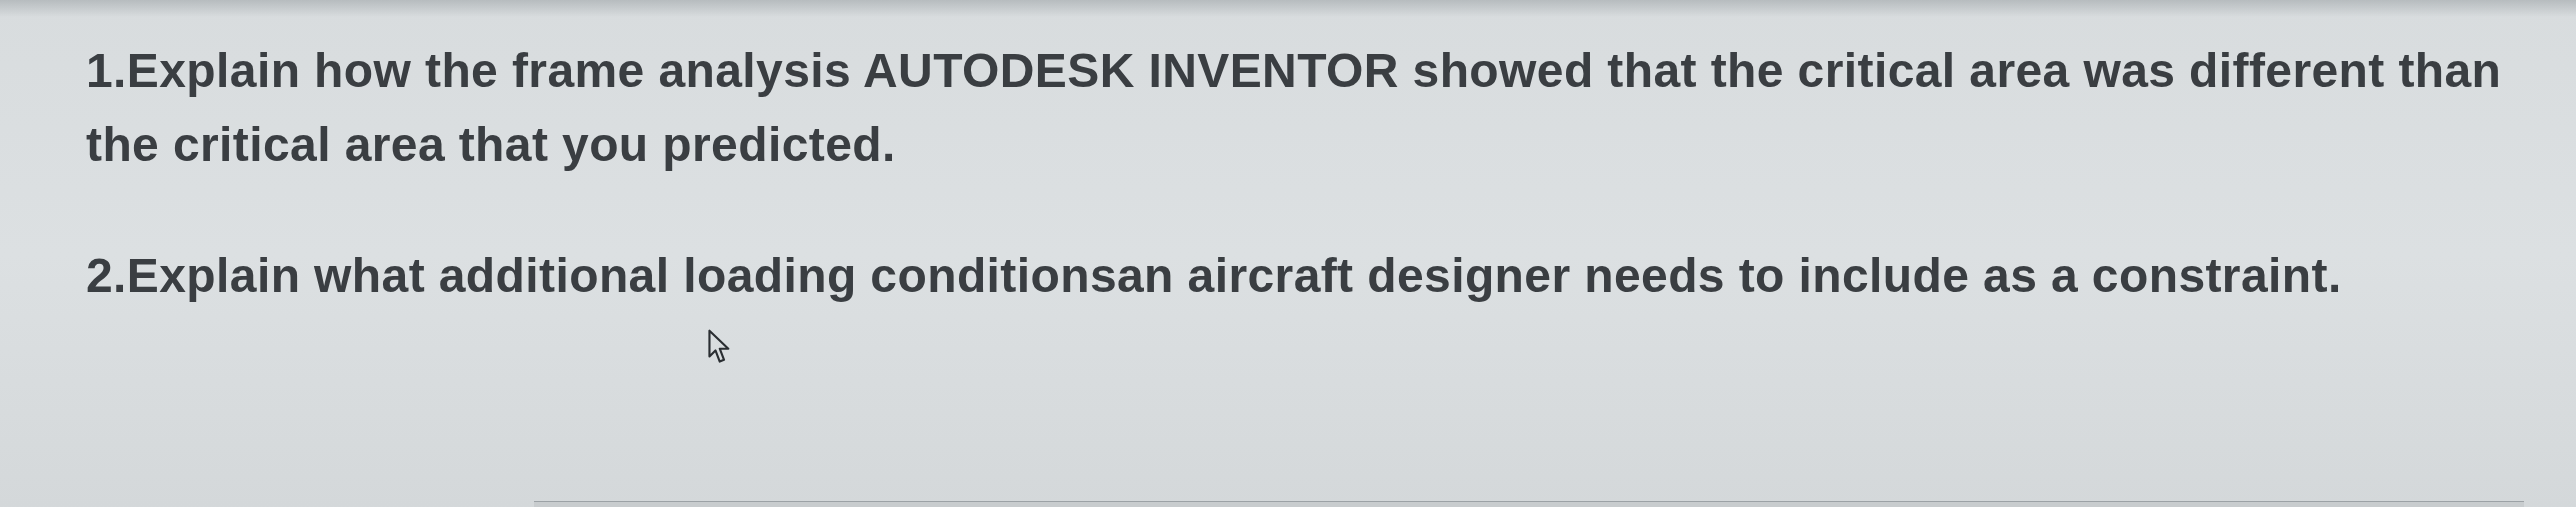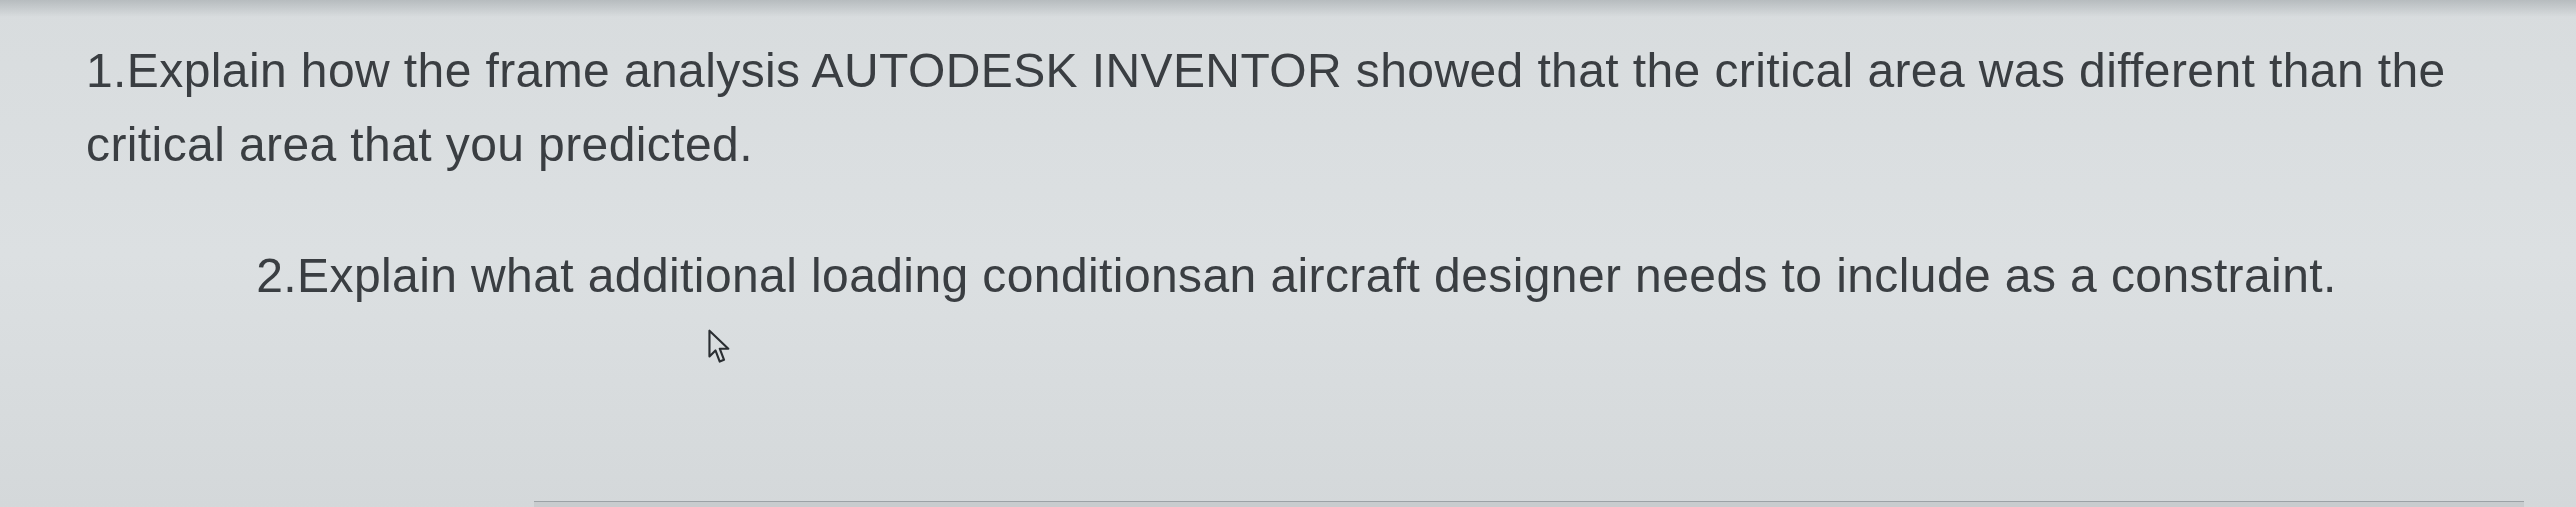--- a/index.html
+++ b/index.html
@@ -14,27 +14,27 @@
       font-family: Verdana, Geneva, sans-serif;
       font-size: 48px;
       color: #3a3e42;
       padding: 34px 69px 26px 86px;
       position: relative;
       overflow: hidden;
     }
     .question {
       line-height: 1.55;
       letter-spacing: 0.4px;
+      font-weight: bold;
     }
     .q1 {
       margin-bottom: 56px;
     }
     .q2 {
       position: relative;
-      text-align: center;
     }
     .cursor-icon {
       position: absolute;
       left: 620px;
       top: 73px;
       width: 27.5px;
       height: 36px;
       pointer-events: none;
     }
     .bottom-edge {

